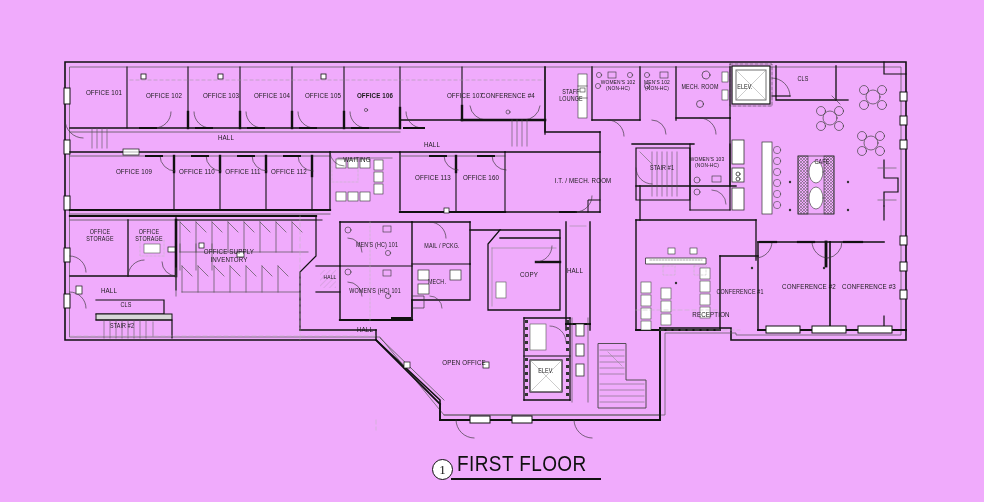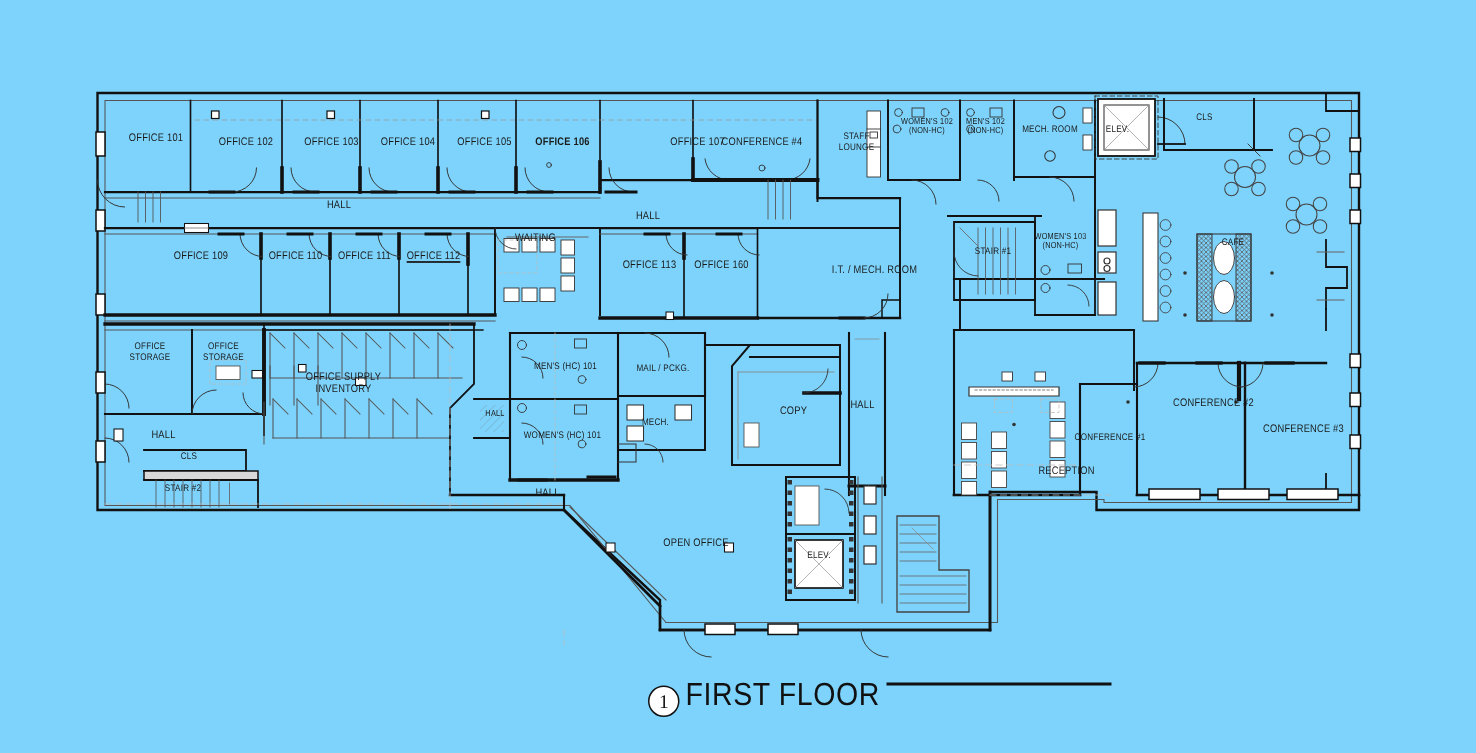--- a/index.html
+++ b/index.html
@@ -2,21 +2,21 @@
 <html><head>
 <meta charset="utf-8">
 <title>First Floor Plan</title>
 <style>
   html,body{margin:0;padding:0;background:#ffffff;}
   body{
     width:984px;height:502px;overflow:hidden;
     font-family:"Liberation Sans", sans-serif;
     color:#111111;
   }
-  #plan-root{position:relative;width:984px;height:502px;background:#7dd3fc;}
+  #plan-root{position:relative;width:984px;height:502px;background:#f0abfc;}
   #plan-svg{position:absolute;left:0;top:0;width:984px;height:502px;}
   .rm-label{
     position:absolute;
     font-family:"Liberation Sans", sans-serif;
     font-size:6.2px;
     letter-spacing:.15px;
     color:#1a1a1a;
     white-space:nowrap;
     transform:translate(-50%,-50%) scaleY(1.18);
     text-align:center;
@@ -29,21 +29,21 @@
   #title-block{
     position:absolute;left:432px;top:455px;
     display:flex;align-items:flex-end;gap:2px;
   }
   #title-marker{
     width:19px;height:19px;border:1px solid #111;border-radius:50%;
     display:flex;align-items:center;justify-content:center;
     font-size:13px;font-family:"Liberation Serif",serif;
     background:#fff;position:relative;z-index:2;
   }
-  #title-text-wrap{display:flex;flex-direction:row;margin-left:-4px;}
+  #title-text-wrap{display:flex;flex-direction:column;margin-left:-4px;}
   #title-text{
     font-family:"Liberation Sans",sans-serif;
     font-size:19px;letter-spacing:.4px;
     transform:scaleY(1.12);transform-origin:left bottom;
     padding:0 4px 1px 6px;
   }
   #title-rule{height:2px;background:#111;width:150px;}
 </style>
 </head>
 <body>
@@ -649,21 +649,21 @@
   <div class="rm-label sm" style="left:700px;top:88px;">MECH. ROOM</div>
   <div class="rm-label sm" style="left:745px;top:88px;">ELEV.</div>
   <div class="rm-label sm" style="left:803px;top:80px;">CLS</div>
 
   <div class="rm-label" style="left:226px;top:138px;">HALL</div>
   <div class="rm-label" style="left:432px;top:145px;">HALL</div>
 
   <div class="rm-label" style="left:134px;top:172px;">OFFICE 109</div>
   <div class="rm-label" style="left:197px;top:172px;">OFFICE 110</div>
   <div class="rm-label" style="left:243px;top:172px;">OFFICE 111</div>
-  <div class="rm-label" style="left:289px;top:172px;text-decoration:underline;">OFFICE 112</div>
+  <div class="rm-label" style="left:289px;top:172px;">OFFICE 112</div>
   <div class="rm-label" style="left:357px;top:160px;">WAITING</div>
   <div class="rm-label" style="left:433px;top:178px;">OFFICE 113</div>
   <div class="rm-label" style="left:481px;top:178px;">OFFICE 160</div>
   <div class="rm-label" style="left:583px;top:181px;">I.T. / MECH. ROOM</div>
   <div class="rm-label sm" style="left:662px;top:169px;">STAIR #1</div>
   <div class="rm-label two xs" style="left:707px;top:162px;">WOMEN'S 103
 (NON-HC)</div>
   <div class="rm-label sm" style="left:822px;top:163px;">CAFE</div>
 
   <div class="rm-label two sm" style="left:100px;top:236px;">OFFICE
@@ -671,21 +671,21 @@
   <div class="rm-label two sm" style="left:149px;top:236px;">OFFICE
 STORAGE</div>
   <div class="rm-label two" style="left:229px;top:256px;">OFFICE SUPPLY
 INVENTORY</div>
   <div class="rm-label sm" style="left:377px;top:246px;">MEN'S (HC) 101</div>
   <div class="rm-label sm" style="left:442px;top:247px;">MAIL / PCKG.</div>
   <div class="rm-label" style="left:529px;top:275px;">COPY</div>
   <div class="rm-label" style="left:575px;top:271px;">HALL</div>
   <div class="rm-label" style="left:711px;top:273px;margin-top:42px;">RECEPTION</div>
   <div class="rm-label sm" style="left:740px;top:293px;">CONFERENCE #1</div>
-  <div class="rm-label" style="left:795px;top:270px;padding-left:28px;">CONFERENCE #2</div>
+  <div class="rm-label" style="left:795px;top:287px;padding-left:28px;">CONFERENCE #2</div>
   <div class="rm-label" style="left:869px;top:287px;">CONFERENCE #3</div>
 
   <div class="rm-label" style="left:109px;top:291px;">HALL</div>
   <div class="rm-label sm" style="left:126px;top:306px;">CLS</div>
   <div class="rm-label sm" style="left:122px;top:327px;">STAIR #2</div>
   <div class="rm-label xs" style="left:330px;top:277px;">HALL</div>
   <div class="rm-label sm" style="left:375px;top:292px;">WOMEN'S (HC) 101</div>
   <div class="rm-label sm" style="left:437px;top:283px;">MECH.</div>
   <div class="rm-label" style="left:365px;top:330px;">HALL</div>
   <div class="rm-label" style="left:464px;top:363px;">OPEN OFFICE</div>

